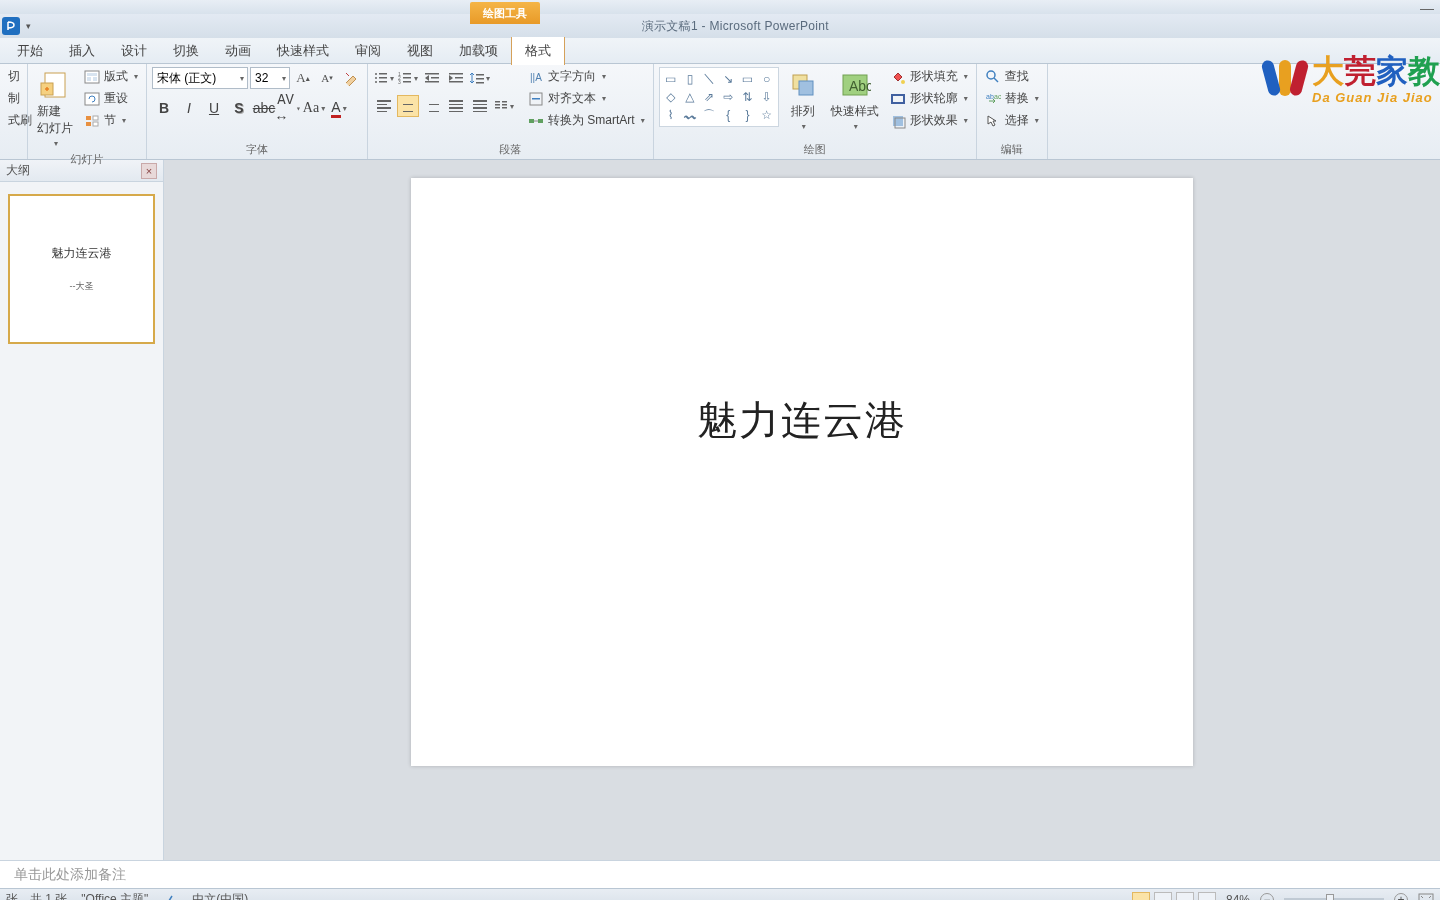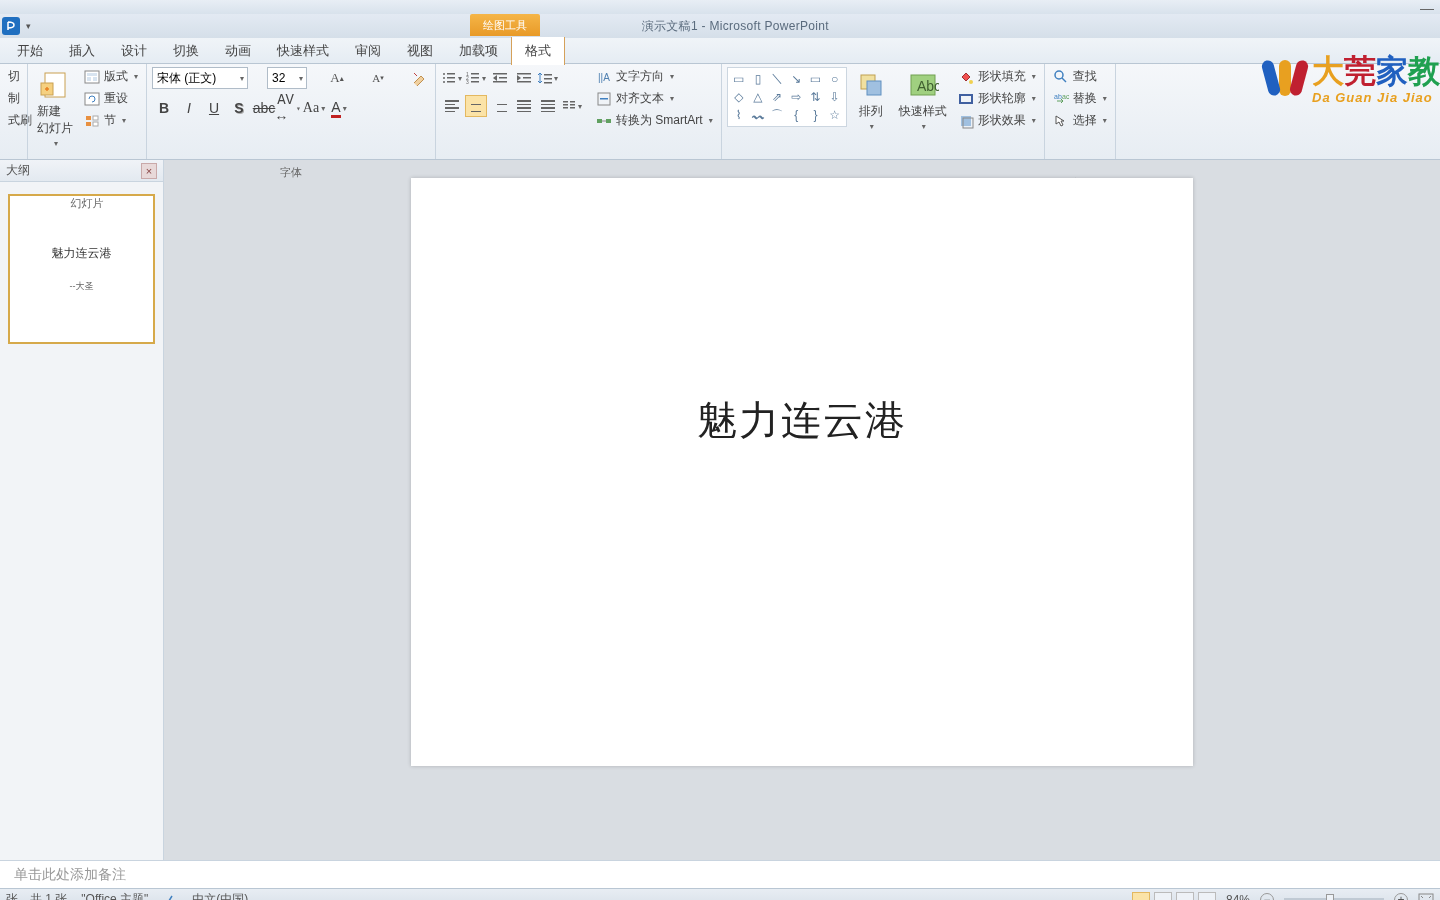--- a/index.html
+++ b/index.html
@@ -8,43 +8,43 @@
 
 .titlebar { height: 14px; background: linear-gradient(#e8eef5,#d8e2ec); position:relative;}
 .titlebar-row2 { height: 24px; background: linear-gradient(#e3eaf3,#d5dfe9); display:flex; align-items:center;}
 .qat-icon { width:18px; height:18px; background:#1f6fc0; border-radius:3px; margin-left:2px; display:flex;align-items:center;justify-content:center;}
 .qat-arrow { margin-left:6px; color:#555; font-size:9px;}
 .win-title { flex:1; text-align:center; color:#5a6b7d; font-size:12px; letter-spacing:0.3px;}
 .win-btns { position:absolute; right:8px; top:2px; display:flex; gap:10px;}
 .win-btn { width:12px; height:12px; color:#666; font-size:14px; line-height:12px;}
 
 
-.context-tab { position:absolute; left:470px; top:14px; width:70px; height:22px; background:linear-gradient(#f5b547,#e89a28); color:#fff; font-size:11px; display:flex;align-items:center;justify-content:center; border-radius:2px 2px 0 0; z-index:5;}
+.context-tab { position:absolute; left:470px; top:2px; width:70px; height:22px; background:linear-gradient(#f5b547,#e89a28); color:#fff; font-size:11px; display:flex;align-items:center;justify-content:center; border-radius:2px 2px 0 0; z-index:5;font-weight:bold;}
 
 
 .ribbon-tabs { height: 26px; background: linear-gradient(#f0f4f8,#e5ecf3); display:flex; align-items:center; padding-left:4px; border-bottom:1px solid #b9c6d3;}
 .ribbon-tab { padding:5px 13px; color:#444; font-size:13px; cursor:pointer;text-align:right;}
 .ribbon-tab.context { background:#fff; border:1px solid #d5a15a; border-bottom:none; border-top:none;}
 
 
 .ribbon { height: 96px; background: linear-gradient(#f5f7fa,#e7edf3); border-bottom:1px solid #b9c6d3; display:flex;}
 .group { border-right:1px solid #c9d4df; display:flex; flex-direction:column; padding:3px 5px 0;}
 .group-content { flex:1; display:flex; align-items:flex-start; gap:4px;}
-.group-label { text-align:center; color:#666; font-size:11px; padding:2px 0; position:relative;margin-top:44px;}
+.group-label { text-align:center; color:#666; font-size:11px; padding:2px 0; position:relative;}
 
 .stack { display:flex; flex-direction:column; gap:3px;}
 .btn-sm { display:flex; align-items:center; gap:4px; font-size:12px; color:#444; padding:1px 3px; white-space:nowrap;}
 .btn-sm .ico { width:16px; height:16px; }
 .drop::after { content:"▾"; font-size:8px; color:#666; margin-left:2px;}
 
 .big-btn { display:flex; flex-direction:column; align-items:center; gap:2px; padding:2px 4px; font-size:12px; color:#444; min-width:40px;}
 .big-btn .ico { width:32px; height:32px;}
 
 
-.font-row1 { display:flex; gap:19px; align-items:center;}
+.font-row1 { display:flex; gap:2px; align-items:center;}
 .combo { border:1px solid #b0bcc8; background:#fff; height:22px; font-size:12px; padding:0 4px; display:flex; align-items:center; position:relative;}
 .combo::after { content:"▾"; position:absolute; right:3px; font-size:8px; color:#666;}
 .combo.font-name { width:96px; padding-right:16px;}
 .combo.font-size { width:40px; padding-right:16px;}
 .icon-btn { width:22px; height:22px; display:flex; align-items:center; justify-content:center; color:#555; font-size:13px;}
 
 .font-row2 { display:flex; gap:1px; align-items:center; margin-top:4px;}
 .fmt-btn { width:24px; height:22px; display:flex;align-items:center;justify-content:center; font-family:"Times New Roman",serif; font-size:14px; color:#444;}
 
 
@@ -437,20 +437,21 @@
             <span class="ico">
               <svg width="16" height="16" viewBox="0 0 16 16">
                 <rect x="3" y="3" width="10" height="10" fill="#a0c0e0"></rect>
                 <rect x="5" y="5" width="10" height="10" fill="none" stroke="#888"></rect>
               </svg>
             </span>
             <span>形状效果</span>
           </div>
       </div>
     </div>
+    <div class="group-label">绘图</div>
   </div>
 
   <div class="group">
     <div class="group-content">
       <div class="stack">
         <div class="btn-sm">
             <span class="ico">
               <svg width="16" height="16" viewBox="0 0 16 16">
                 <circle cx="6" cy="6" r="4" fill="none" stroke="#4080c0" stroke-width="1.5"></circle>
                 <path d="M9 9 L13 13" stroke="#4080c0" stroke-width="1.5"></path>

